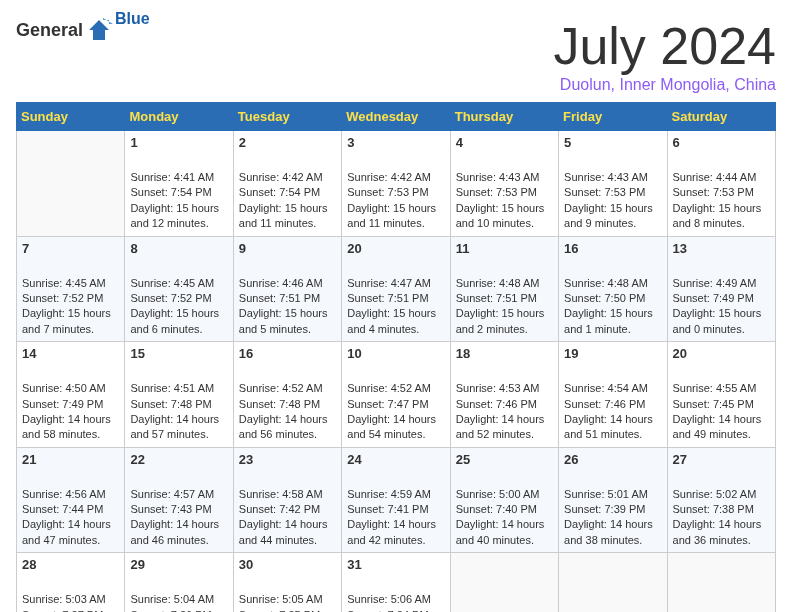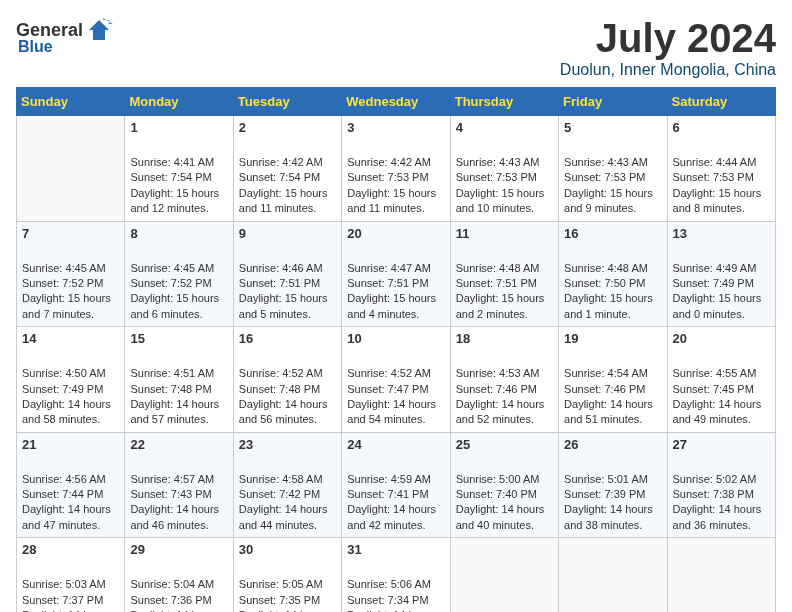--- a/index.html
+++ b/index.html
@@ -22,22 +22,22 @@
       gap: 2px;
     }
     .logo-text-general { font-size: 18px; font-weight: bold; color: #333; }
     .logo-text-blue { font-size: 16px; font-weight: bold; color: #1a5fa8; }
     .logo-icon {
       width: 28px;
       height: 28px;
       margin-left: 2px;
     }
     .title-block { text-align: right; }
-    .month-title { font-size: 40px; color: #333; font-weight: bold; text-align: right; }
-    .location { font-size: 16px; color: #0c4a6e; }
+    .month-title { font-size: 52px; color: #333; font-weight: normal; text-align: right; }
+    .location { font-size: 16px; color: #8b5cf6; }
     table {
       width: 100%;
       border-collapse: collapse;
       font-size: 11px;
     }
     thead tr th {
       background: #2a6db5;
       color: #fde047;
       padding: 6px 4px;
       text-align: left;
@@ -71,21 +71,21 @@
     }
     tbody tr:nth-child(even) td.empty {
       background: #f0f0f0;
     }
   </style>
 </head>
 <body>
 
 <div class="header">
   <div class="logo">
-    <div style="display:flex;flex-direction:column;align-items:flex-start;">
+    <div style="display:flex;flex-direction:row;align-items:flex-start;">
       <div style="display:flex;align-items:center;">
         <span class="logo-text-general">General</span>
         <svg class="logo-icon" viewBox="0 0 28 28" xmlns="http://www.w3.org/2000/svg">
           <polygon points="14,4 24,14 20,14 20,24 8,24 8,14 4,14" fill="#2a6db5"></polygon>
           <polygon points="18,2 28,8 24,8 24,4 18,4" fill="#4a9fd4"></polygon>
         </svg>
       </div>
       <span class="logo-text-blue" style="margin-top:-6px;margin-left:2px;">Blue</span>
     </div>
   </div>

